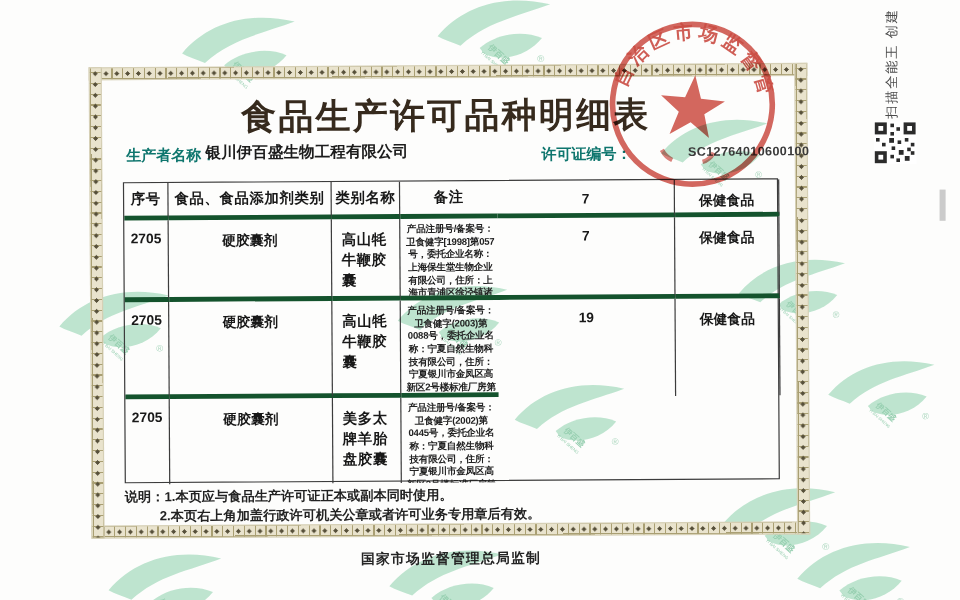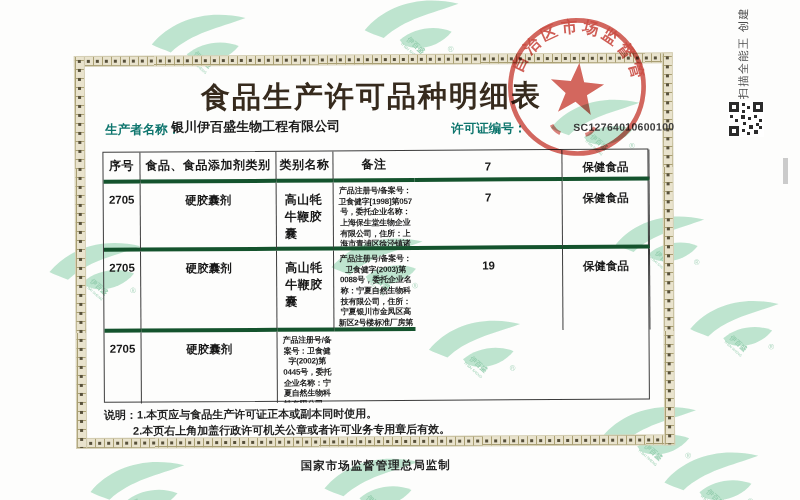--- a/index.html
+++ b/index.html
@@ -154,20 +154,21 @@
     <div class="cell td-center">保健食品</div>
     <div class="cell td-center">2705</div>
     <div class="cell td-center">硬胶囊剂</div>
     <div class="cell td-product">高山牦牛鞭胶囊</div>
     <div class="cell td-remark lastcol">产品注册号/备案号：卫食健字(2003)第0088号，委托企业名称：宁夏自然生物科技有限公司，住所：宁夏银川市金凤区高新区2号楼标准厂房第三层</div>
 
     <div class="cell td-center lastrow">19</div>
     <div class="cell td-center lastrow">保健食品</div>
     <div class="cell td-center lastrow">2705</div>
     <div class="cell td-center lastrow">硬胶囊剂</div>
+    <div class="cell td-product lastrow">美多太牌羊胎盘胶囊</div>
     <div class="cell td-remark lastcol lastrow">产品注册号/备案号：卫食健字(2002)第0445号，委托企业名称：宁夏自然生物科技有限公司，住所：宁夏银川市金凤区高新区2号楼标准厂房第三层</div>
   </div>
 
   <div class="notes">
     <div class="n1"><span>说明：</span><span>1.本页应与食品生产许可证正本或副本同时使用。</span></div>
     <div class="n2">2.本页右上角加盖行政许可机关公章或者许可业务专用章后有效。</div>
   </div>
 
   <div class="footer">国家市场监督管理总局监制</div>
 

